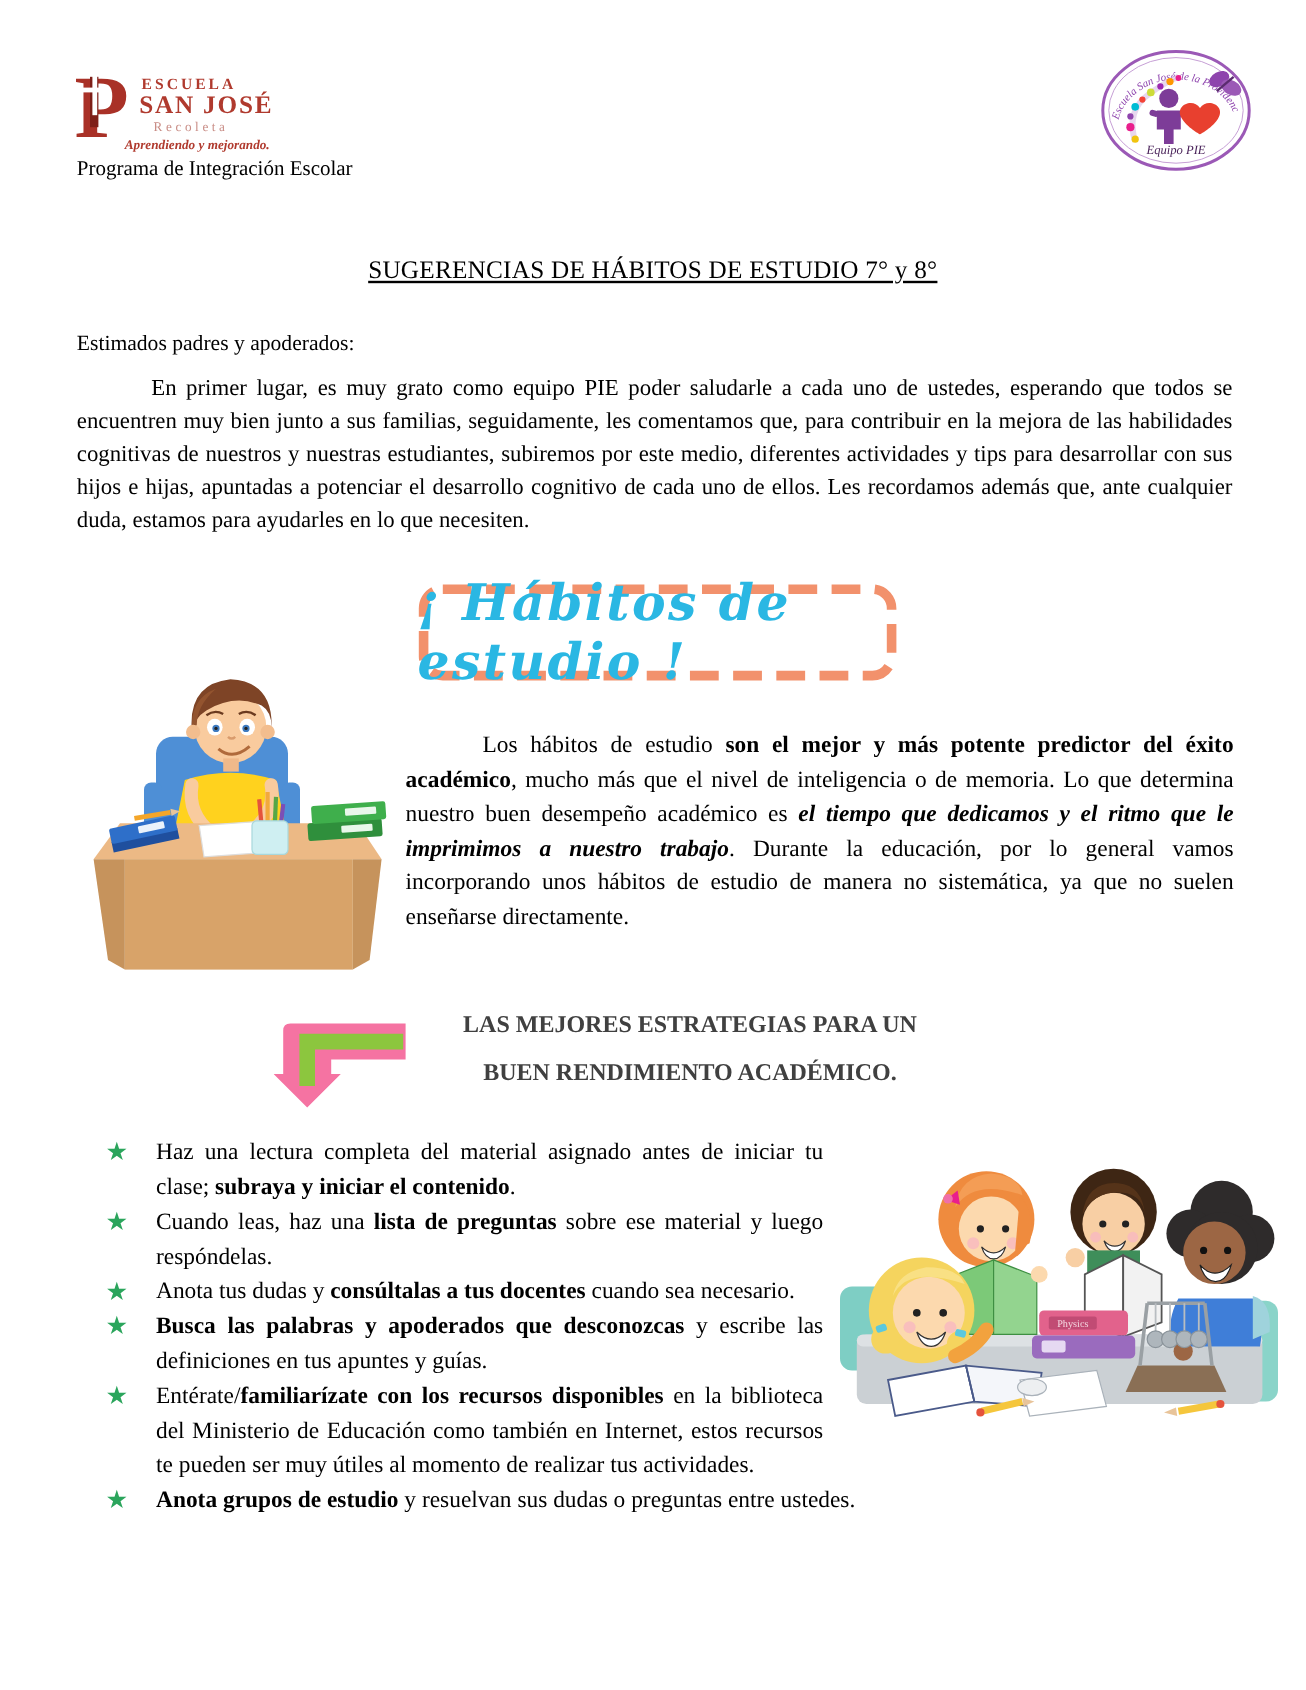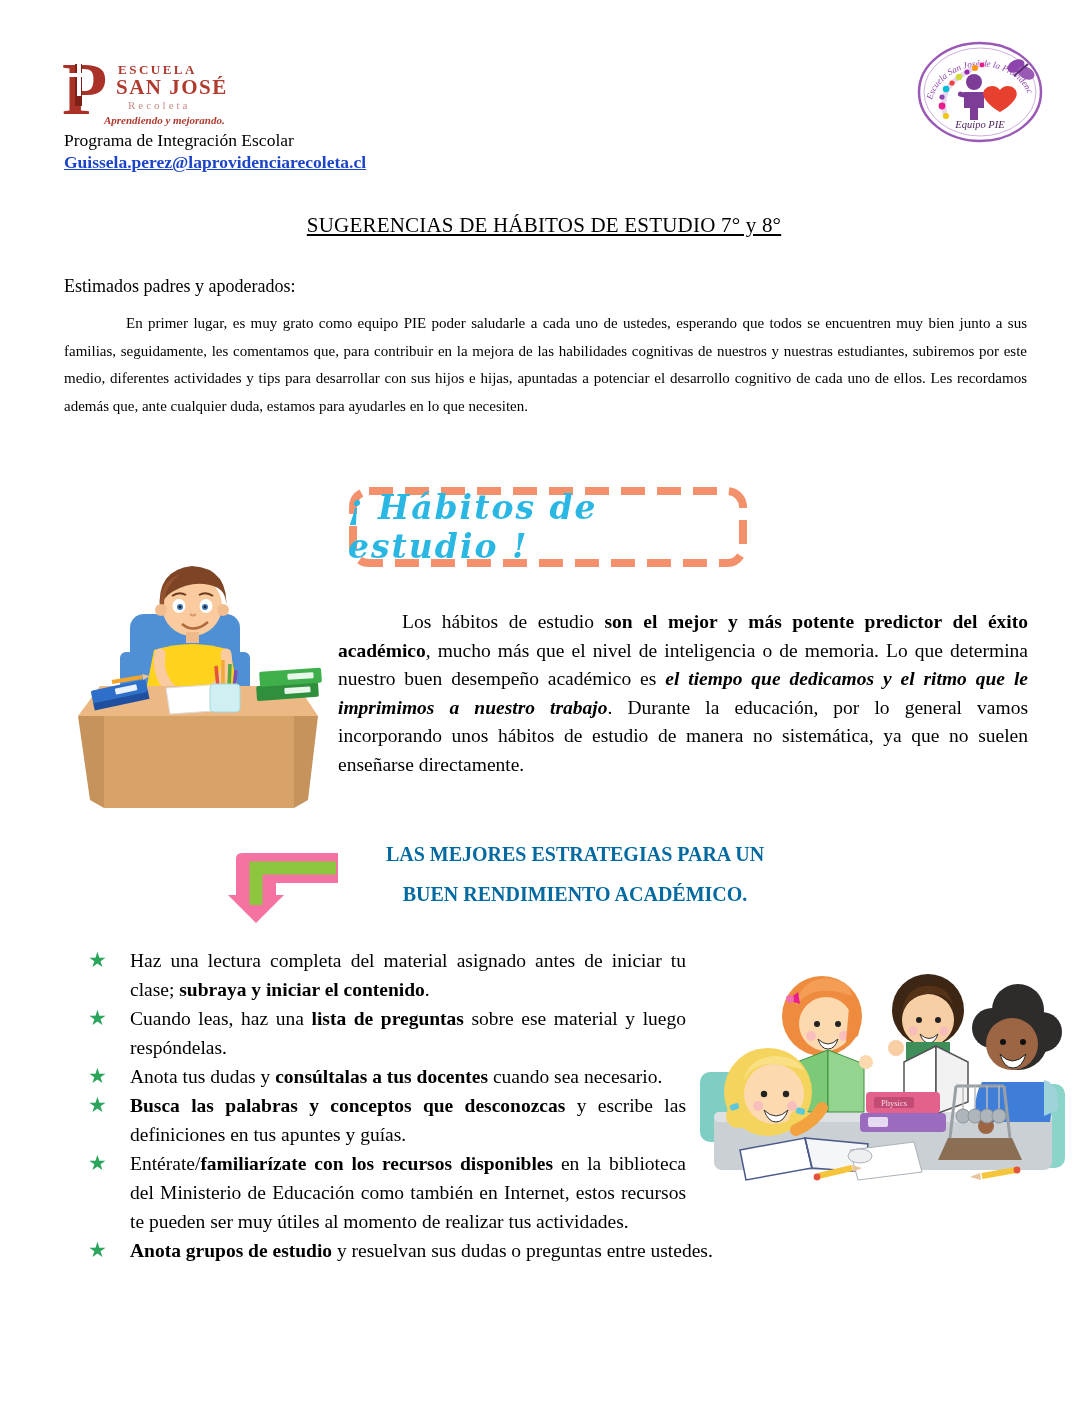--- a/index.html
+++ b/index.html
@@ -8,43 +8,43 @@
 
   
   .school-logo{position:absolute;left:62px;top:48px;}
   .pie-logo{position:absolute;left:916px;top:40px;}
   .header-lines{position:absolute;left:64px;top:130px;font-size:17.5px;line-height:21.5px;}
   .email-link{color:#1C44C8;font-weight:bold;text-decoration:underline;cursor:pointer;}
 
   .doc-title{position:absolute;left:0;top:213px;width:100%;text-align:center;
              font-size:21px;font-weight:normal;text-decoration:underline;letter-spacing:.2px;}
   .greeting{position:absolute;left:64px;top:276px;font-size:18px;}
-  .intro{position:absolute;left:64px;top:310px;width:963px;font-size:15px;line-height:27.5px;
+  .intro{position:absolute;left:64px;top:310px;width:963px;font-size:19px;line-height:27.5px;
          text-align:justify;text-indent:62px;}
 
   
   .banner{position:absolute;left:348px;top:486px;width:400px;height:82px;}
   .banner svg{position:absolute;left:0;top:0;}
   .banner-text{position:absolute;left:0;top:0;width:100%;height:100%;display:flex;
-               align-items:center;justify-content:center;color:#2AB7E3;font-size:33px;
+               align-items:center;justify-content:center;color:#2AB7E3;font-size:42px;
                font-style:italic;font-weight:bold;font-family:"DejaVu Serif",serif;letter-spacing:2px;}
 
   
   .habits-row{position:absolute;left:60px;top:554px;width:968px;display:flex;}
   .boy-wrap{flex:none;width:278px;height:266px;}
   .habits-par{flex:1;padding-top:54px;font-size:19.5px;line-height:28.6px;text-align:justify;
               text-indent:64px;}
   .b{font-weight:bold;}
   .bi{font-weight:bold;font-style:italic;}
 
   
   .strategies{position:absolute;left:0;top:843px;width:1088px;height:100px;}
   .arrow-wrap{position:absolute;left:228px;top:4px;}
   .strat-heading{position:absolute;left:325px;top:0;width:500px;text-align:center;
-                 color:#0369a1;font-weight:bold;font-size:20px;}
+                 color:#404040;font-weight:bold;font-size:20px;}
   .strat-heading .l1{margin-bottom:17px;}
 
   
   .tips{position:absolute;left:88px;top:946px;width:942px;font-size:19.5px;line-height:29px;}
   .kids-float{float:right;width:365px;height:250px;margin:-2px -35px 4px 14px;}
   .tips ul{list-style:none;margin:0;padding:0;}
   .tips li{position:relative;padding-left:42px;text-align:justify;}
   .star{position:absolute;left:0;top:0;color:#2BA55C;font-size:21px;font-family:"DejaVu Sans",sans-serif;}
 </style>
 </head>
@@ -96,21 +96,20 @@
         <ellipse cx="100" cy="26" rx="9" ry="6" fill="#8E44AD" transform="rotate(-28 100 26)"></ellipse>
         <ellipse cx="110" cy="33" rx="9" ry="6" fill="#9B59B6" transform="rotate(28 110 33)"></ellipse>
         <line x1="98" y1="36" x2="112" y2="24" stroke="#5B2C6F" stroke-width="2"></line>
       </g>
       <text x="64" y="88" font-size="10.5" font-style="italic" fill="#4A235A" text-anchor="middle">Equipo PIE</text>
     </svg>
   </div>
 
   <div class="header-lines">
     <div>Programa de Integración Escolar</div>
-    <div><a class="email-link">Guissela.perez@laprovidenciarecoleta.cl</a></div>
   </div>
 
   <div class="doc-title">SUGERENCIAS DE HÁBITOS DE ESTUDIO 7° y 8°</div>
 
   <div class="greeting">Estimados padres y apoderados:</div>
 
   <div class="intro">En primer lugar, es muy grato como equipo PIE poder saludarle a cada uno de ustedes, esperando que todos se encuentren muy bien junto a sus familias, seguidamente, les comentamos que, para contribuir en la mejora de las habilidades cognitivas de nuestros y nuestras estudiantes, subiremos por este medio, diferentes actividades y tips para desarrollar con sus hijos e hijas, apuntadas a potenciar el desarrollo cognitivo de cada uno de ellos.  Les recordamos además que, ante cualquier duda, estamos para ayudarles en lo que necesiten.</div>
 
   <div class="banner">
     <svg width="400" height="82" viewBox="0 0 400 82">
@@ -302,21 +301,21 @@
       <li>
         <span class="star">★</span><span>Haz una lectura completa del material asignado antes de iniciar tu clase; </span><span class="b">subraya y iniciar el contenido</span><span>.</span>
       </li>
       <li>
         <span class="star">★</span><span>Cuando leas, haz una </span><span class="b">lista de preguntas</span><span> sobre ese material y luego respóndelas.</span>
       </li>
       <li>
         <span class="star">★</span><span>Anota tus dudas y </span><span class="b">consúltalas a tus docentes</span><span> cuando sea necesario.</span>
       </li>
       <li>
-        <span class="star">★</span><span class="b">Busca las palabras y conceptos que desconozcas</span><span> y escribe las definiciones en tus apuntes y guías.</span>
+        <span class="star">★</span><span class="b">Busca las palabras y apoderados que desconozcas</span><span> y escribe las definiciones en tus apuntes y guías.</span>
       </li>
       <li>
         <span class="star">★</span><span>Entérate/</span><span class="b">familiarízate con los recursos disponibles</span><span> en la biblioteca del Ministerio de Educación como también en Internet, estos recursos te pueden ser muy útiles al momento de realizar tus actividades.</span>
       </li>
       <li>
         <span class="star">★</span><span class="b">Anota grupos de estudio</span><span> y resuelvan sus dudas o preguntas entre ustedes.</span>
       </li>
     </ul>
   </div>
 

